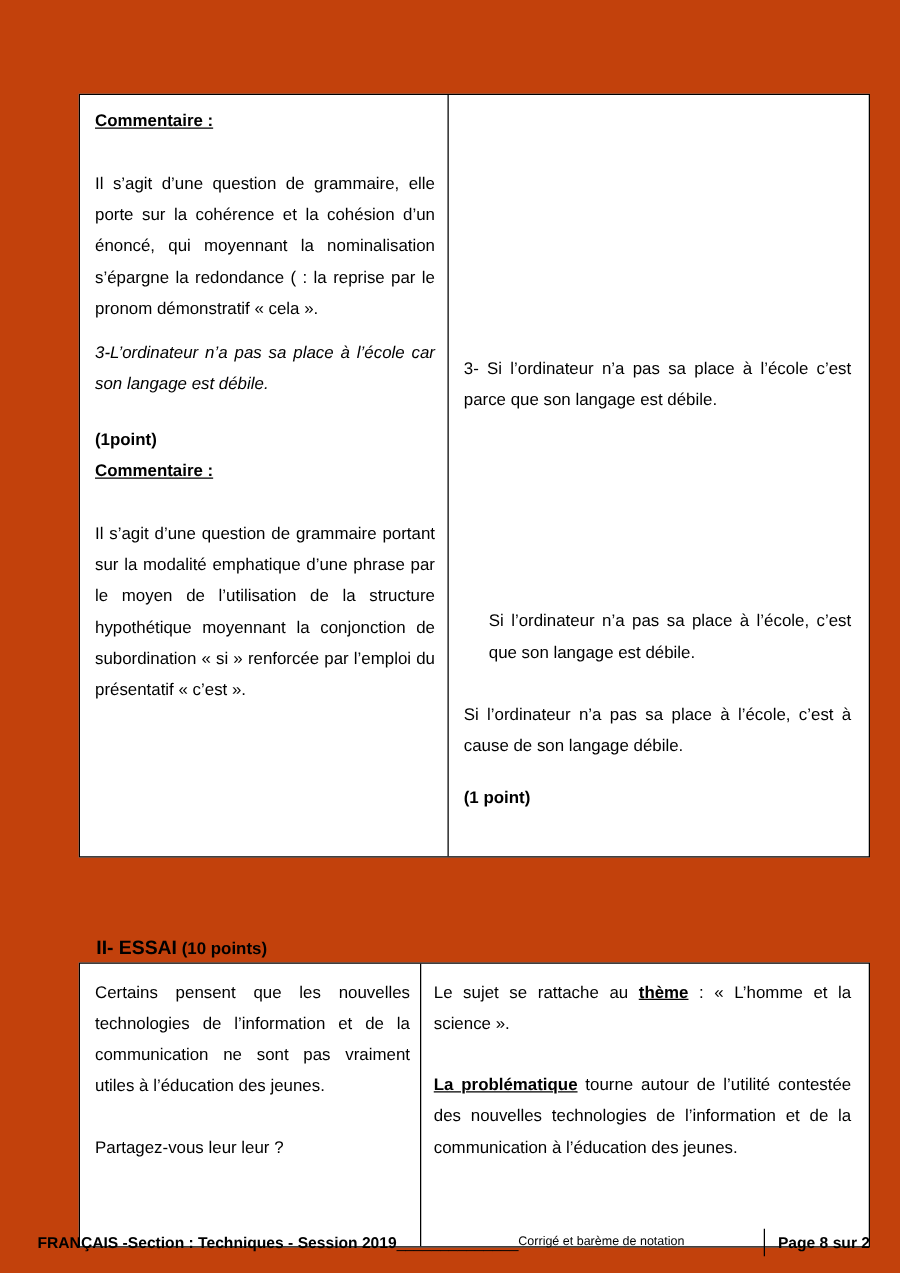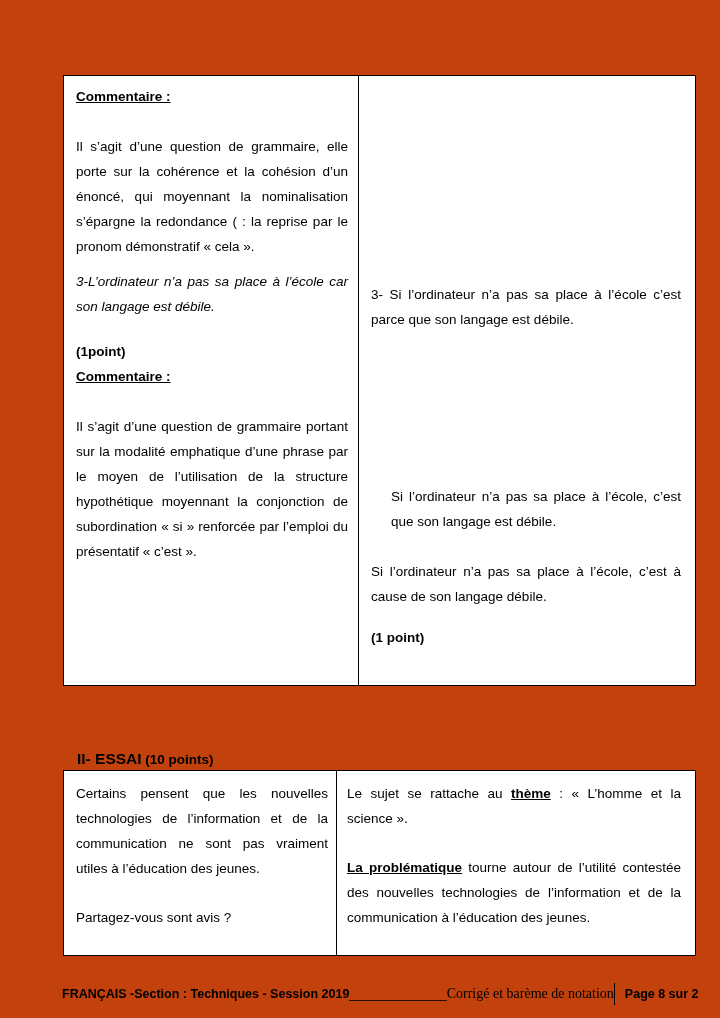--- a/index.html
+++ b/index.html
@@ -30,32 +30,32 @@
   .pts1 { margin-top:20px; }
   .a1 { margin-top:198px; }
   .a2 { margin-top:152px;margin-left:20px; }
   .a3 { margin-top:25px; }
   .ptsr { margin-top:16px; }
 
   .heading { position:absolute; left:77px; top:706px; white-space:nowrap;margin-top:44px; }
   .h-main { font-weight:bold; font-size:15.5px; }
   .h-pts  { font-weight:bold; font-size:13.5px; }
 
-  #table2 { left:63px; top:770px; width:633px; height:186px; }
+  #table2 { left:63px; top:770px; width:633px; height:228px; }
   #table2 .cell-left2 { width:273px; border-right:1.5px solid #000; padding:10px 8px 8px 12px; }
   #table2 .cell-right2 { flex:1; padding:10px 14px 8px 10px; }
   .gap25 { margin-top:24px; }
 
   .footer {
     position:absolute; left:30px; right:24px; top:981px; height:26px;
-    display:flex; align-items:center; white-space:nowrap;margin-left:32px;
+    display:flex; align-items:center; white-space:nowrap;
   }
   .f-bold { font-weight:bold; font-size:12.5px; }
   .f-line { font-size:12.5px; letter-spacing:0; }
-  .f-small { font-size:14px; padding-bottom:1px;font-family:Liberation Serif, serif; }
+  .f-small { font-size:10px; padding-bottom:1px; }
   .f-div { display:inline-block; width:0; height:22px; border-left:1.5px solid #000;
            margin-left:auto; margin-right:10px; }
 </style>
 </head>
 <body>
 
 <div class="page">
 
   <div class="tbl" id="table1">
     <div class="cell cell-left">
@@ -74,21 +74,21 @@
     </div>
   </div>
 
   <div class="heading">
     <span class="h-main">II- ESSAI</span><span class="h-pts"> (10 points)</span>
   </div>
 
   <div class="tbl" id="table2">
     <div class="cell cell-left2">
       <p class="justify">Certains pensent que les nouvelles technologies de l’information et de la communication ne sont pas vraiment utiles à l’éducation des jeunes.</p>
-      <p class="gap25">Partagez-vous sont avis ?</p>
+      <p class="gap25">Partagez-vous leur leur ?</p>
     </div>
     <div class="cell cell-right2">
       <p class="justify"><span>Le sujet se rattache au </span><span class="bu">thème</span><span> : « L’homme et la science ».</span></p>
       <p class="justify gap25"><span class="bu">La problématique</span><span> tourne autour de l’utilité contestée des nouvelles technologies de l’information et de la communication à l’éducation des jeunes.</span></p>
     </div>
   </div>
 
   <div class="footer">
     <span class="f-bold">FRANÇAIS -Section : Techniques - Session  2019</span>
       <span class="f-line">______________</span>

